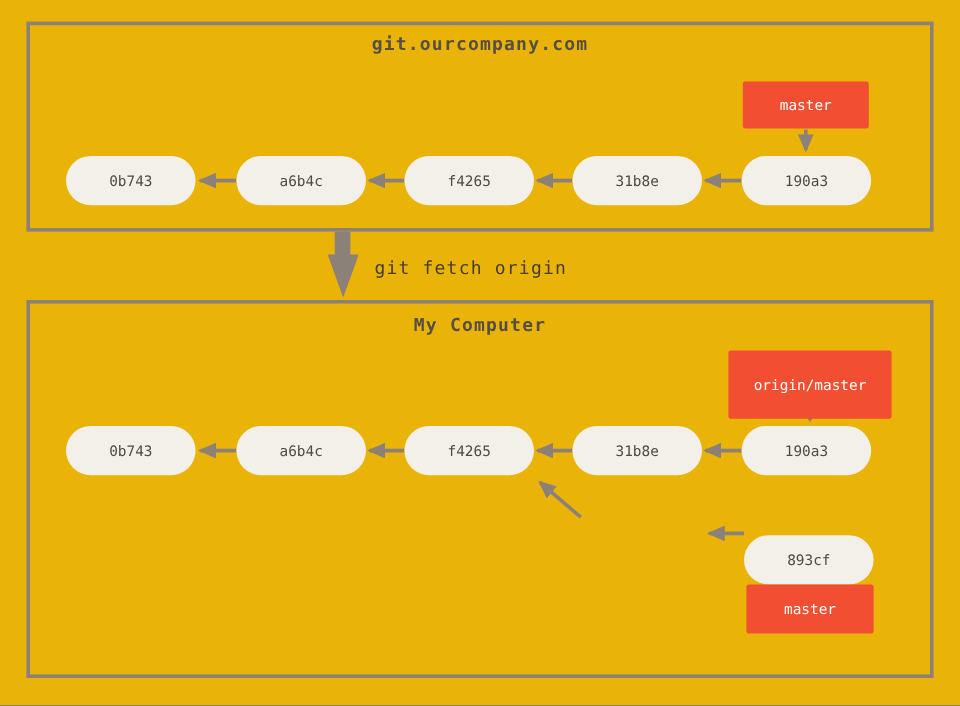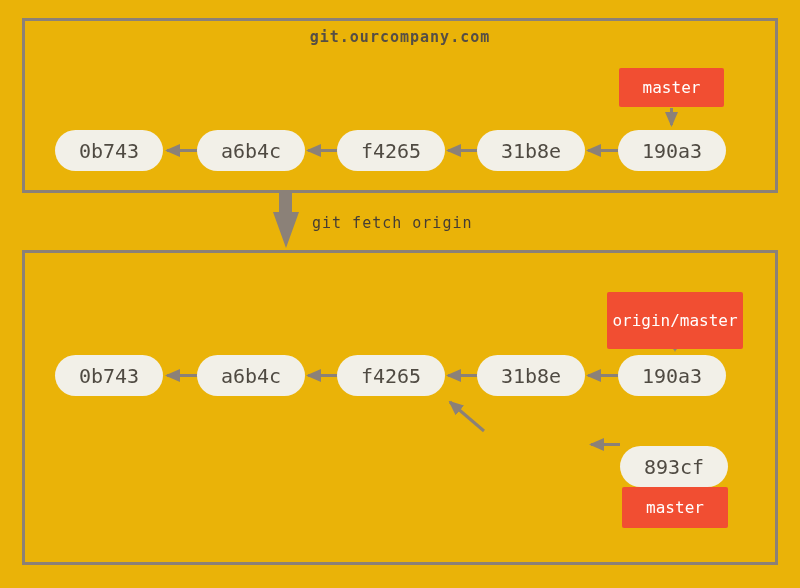--- a/index.html
+++ b/index.html
@@ -44,31 +44,31 @@
   .title-local  { top: 262px; }
   .commit {
     position: absolute;
     width: 108px;
     height: 41px;
     background: #f2f0e8;
     border-radius: 21px;
     display: flex;
     align-items: center;
     justify-content: center;
-    font-size: 20px;
+    font-size: 12px;
     color: #4f4a42;
   }
   .branch-label {
     position: absolute;
     background: #f14e32;
     color: #ffffff;
     display: flex;
     align-items: center;
     justify-content: center;
-    font-size: 16px;
+    font-size: 12px;
     border-radius: 2px;
   }
   .command-label {
     position: absolute;
     left: 312px;
     top: 214px;
     font-size: 15px;
     font-weight: normal;
     color: #453d35;
     letter-spacing: 1px;
@@ -115,20 +115,21 @@
   <div class="commit" style="left:197px; top:130px;">a6b4c</div>
   <div class="commit" style="left:337px; top:130px;">f4265</div>
   <div class="commit" style="left:477px; top:130px;">31b8e</div>
   <div class="commit" style="left:618px; top:130px;">190a3</div>
 
   <div class="branch-label" style="left:619px; top:68px; width:105px; height:39px;">master</div>
 
   <div class="command-label">git fetch origin</div>
 
   <div class="repo-box box-local"></div>
+  <div class="box-title title-local">My Computer</div>
 
   <div class="commit" style="left:55px; top:355px;">0b743</div>
   <div class="commit" style="left:197px; top:355px;">a6b4c</div>
   <div class="commit" style="left:337px; top:355px;">f4265</div>
   <div class="commit" style="left:477px; top:355px;">31b8e</div>
   <div class="commit" style="left:618px; top:355px;">190a3</div>
 
   <div class="branch-label" style="left:607px; top:292px; width:136px; height:57px;">origin/master</div>
 
   <div class="commit" style="left:620px; top:446px;">893cf</div>

